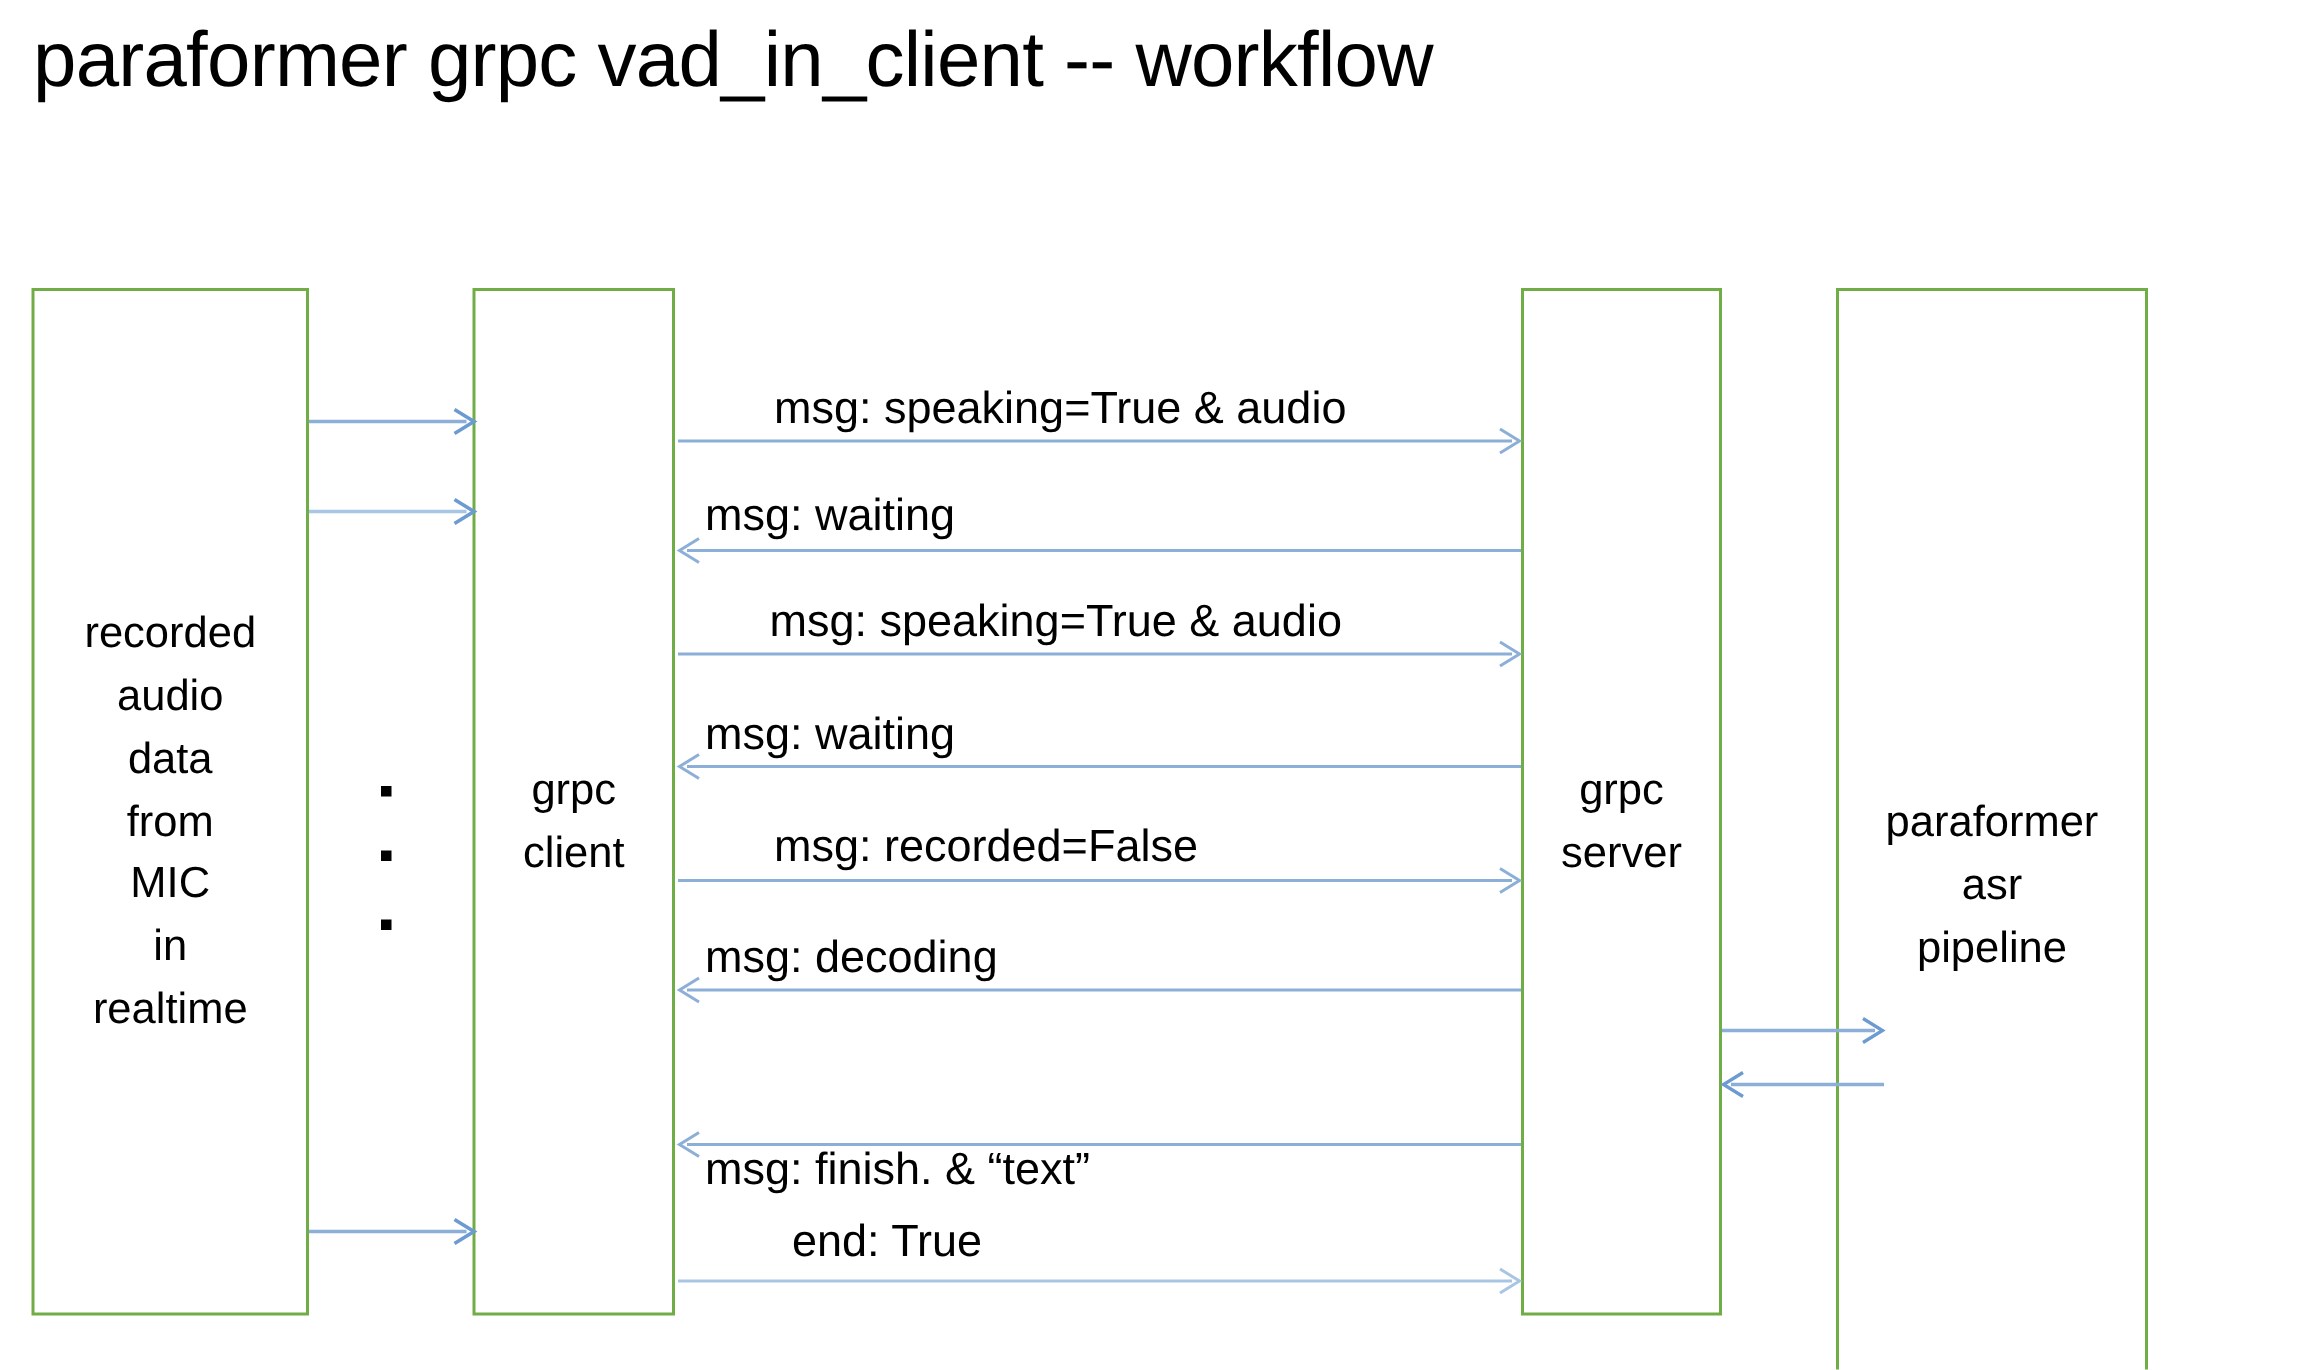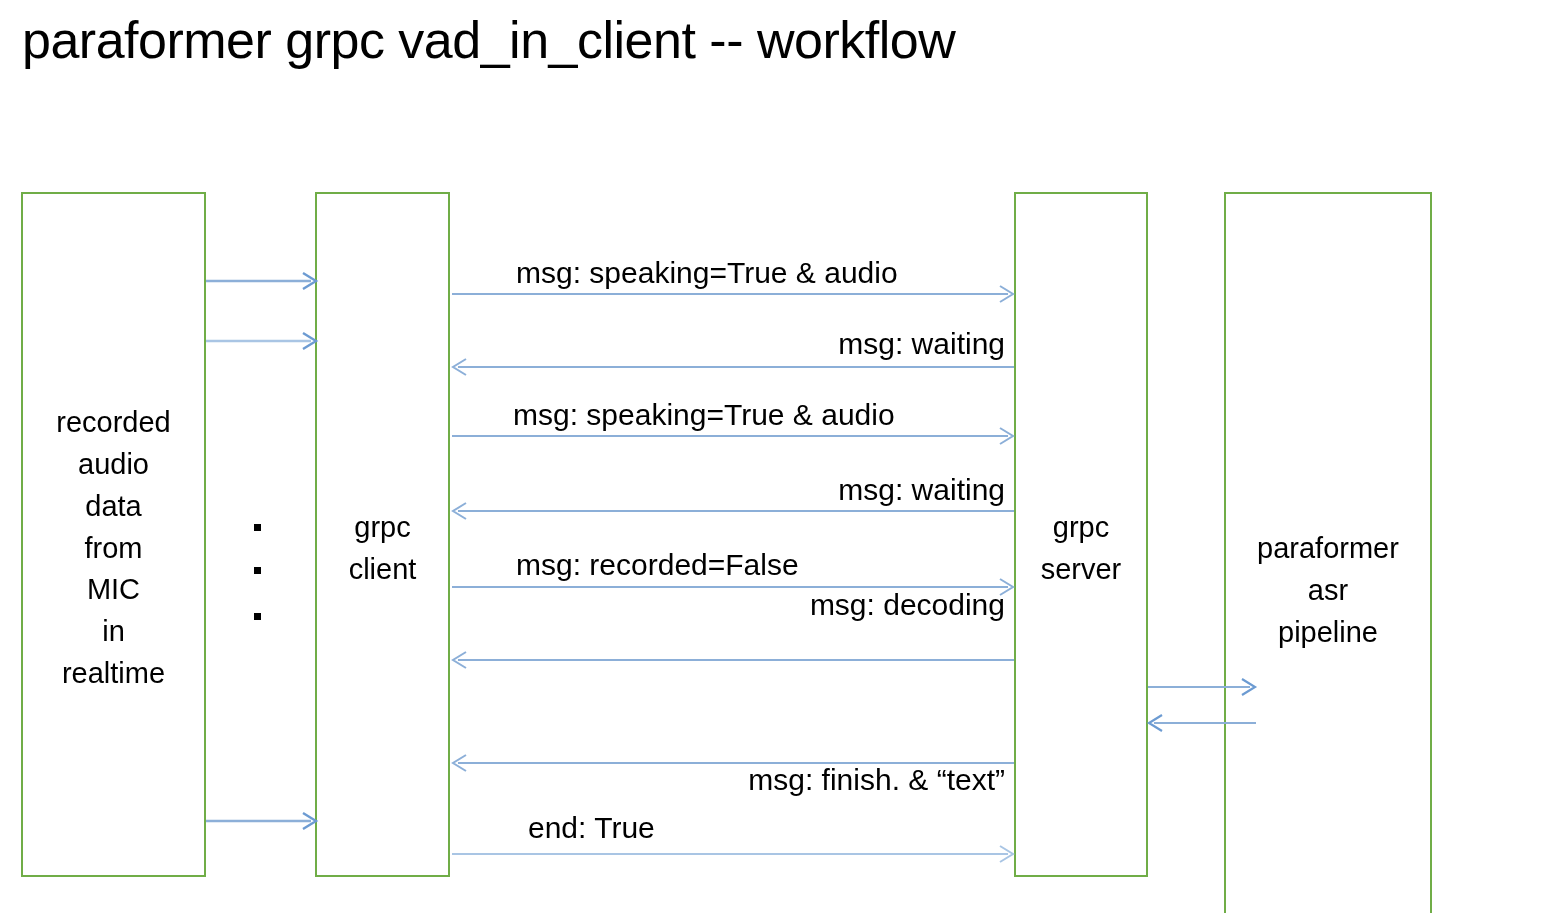--- a/index.html
+++ b/index.html
@@ -82,21 +82,21 @@
 
   
   .msg-label {
     position: absolute;
     font-size: 30px;
     line-height: 1.1;
     color: #000000;
     white-space: nowrap;
   }
   .msg-label.align-left  { text-align: left; margin-left: 46px; }
-  .msg-label.align-right { text-align: right; }
+  .msg-label.align-right { text-align: left; }
 </style>
 </head>
 <body>
 
 <div id="diagram-title">paraformer grpc vad_in_client -- workflow</div>
 
 <div class="participant-box" id="box-audio-source">
   <div class="participant-label">recorded
 audio
 data
@@ -182,21 +182,21 @@
 </div>
 
 <div class="msg-label align-left" style="left:470px; top:548px; width:545px;">msg: recorded=False</div>
 <div class="arrow" style="left:452px; top:576px; width:562px;">
   <svg width="562" height="22" viewBox="0 0 562 22">
     <line x1="0" y1="11" x2="556" y2="11" stroke="#8CAFD8" stroke-width="2"></line>
     <polyline points="548,3 561,11 548,19" fill="none" stroke="#8CAFD8" stroke-width="2"></polyline>
   </svg>
 </div>
 
-<div class="msg-label align-right" style="left:470px; top:588px; width:535px;">msg: decoding</div>
+<div class="msg-label align-right" style="left:470px; top:622px; width:535px;">msg: decoding</div>
 <div class="arrow" style="left:450px; top:649px; width:564px;">
   <svg width="564" height="22" viewBox="0 0 564 22">
     <line x1="8" y1="11" x2="564" y2="11" stroke="#8CAFD8" stroke-width="2"></line>
     <polyline points="16,3 3,11 16,19" fill="none" stroke="#8CAFD8" stroke-width="2"></polyline>
   </svg>
 </div>
 
 <div class="msg-label align-right" style="left:470px; top:763px; width:535px;">msg: finish. &amp; “text”</div>
 <div class="arrow" style="left:450px; top:752px; width:564px;">
   <svg width="564" height="22" viewBox="0 0 564 22">

